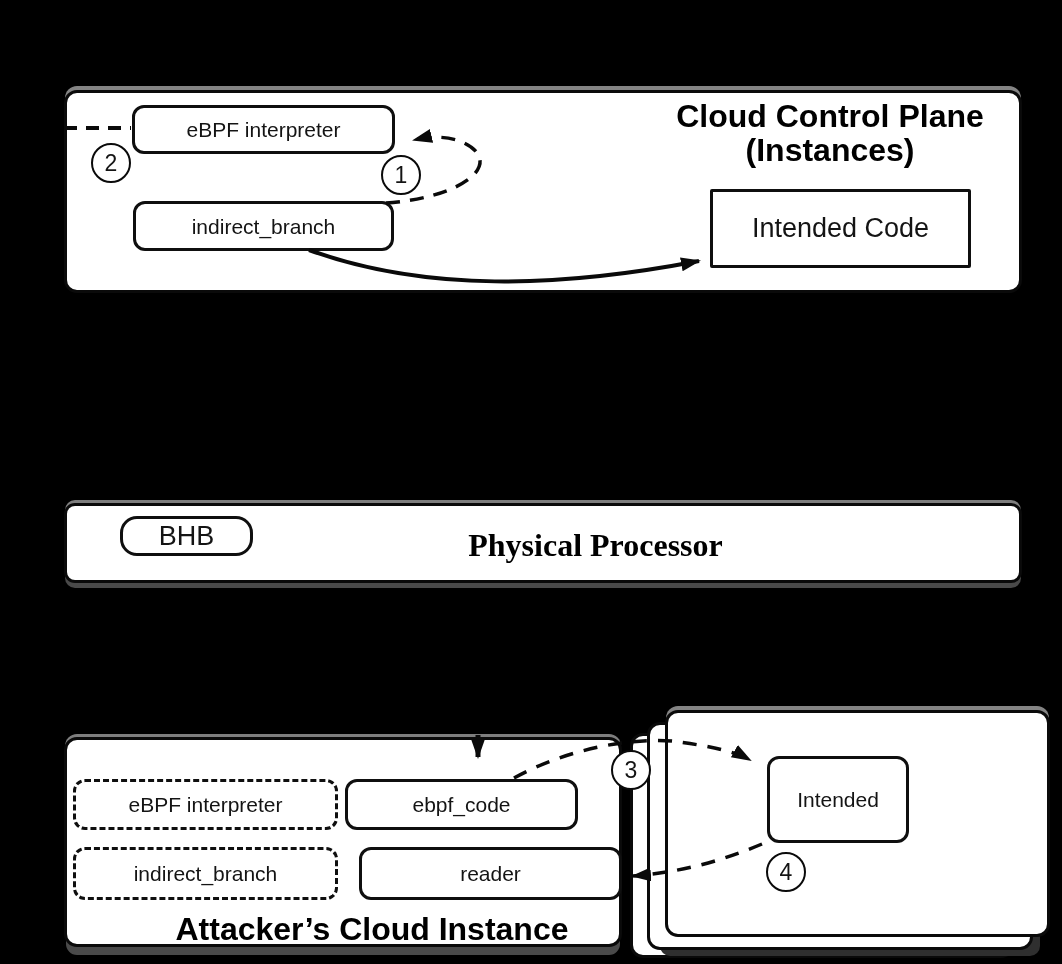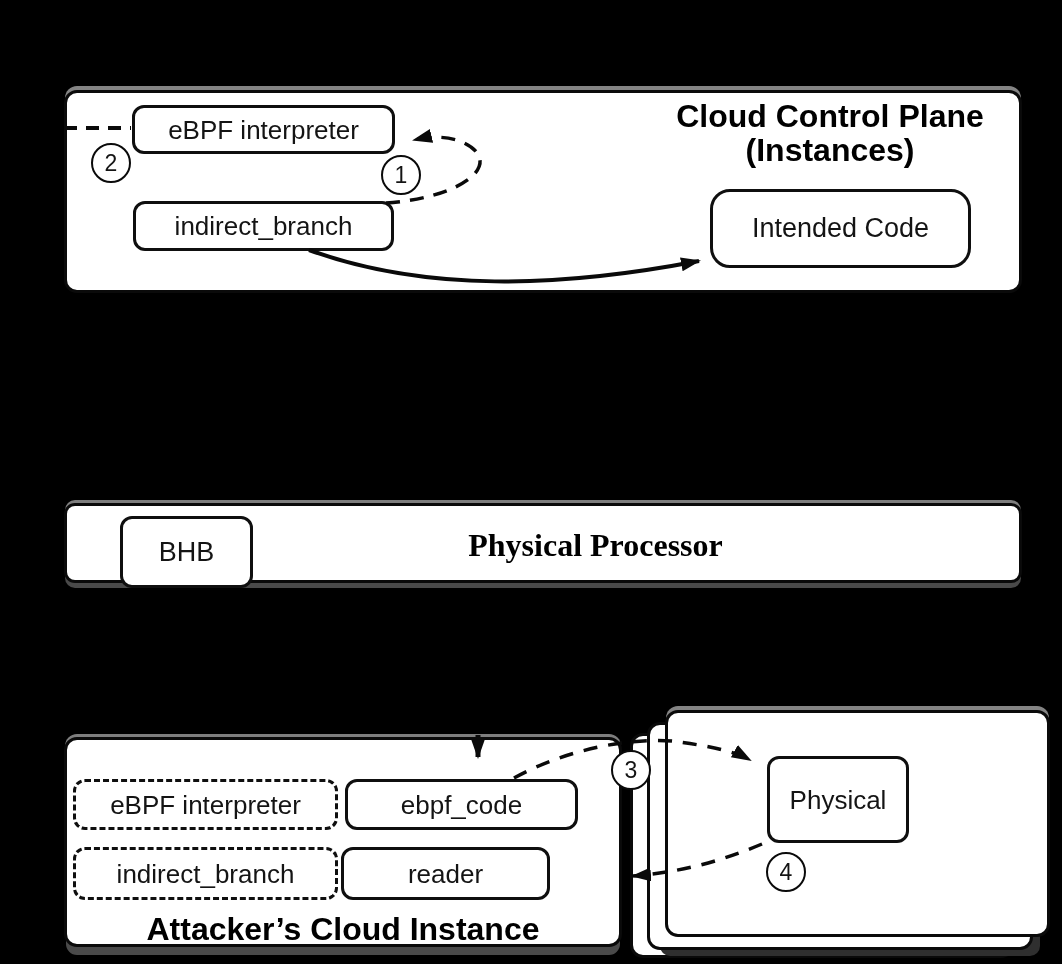--- a/index.html
+++ b/index.html
@@ -12,21 +12,21 @@
     border-radius:13px; box-sizing:border-box;
   }
   .card {
     position:absolute; background:#ffffff; border:3px solid #0a0a0a;
     border-radius:13px; box-sizing:border-box;
   }
   .node {
     position:absolute; background:#ffffff; border:3px solid #0f0f0f;
     border-radius:12px; box-sizing:border-box;
     display:flex; align-items:center; justify-content:center;
-    font-size:26px; line-height:1; color:#141414; white-space:nowrap;
+    font-size:21px; line-height:1; color:#141414; white-space:nowrap;
   }
   .node.dashed { border-style:dashed; }
   .title {
     position:absolute; font-weight:bold; font-size:32px; color:#000;
     text-align:center; line-height:34px; white-space:nowrap;
   }
   .badge {
     position:absolute; width:40px; height:40px; border-radius:50%;
     background:#ffffff; border:2.5px solid #0a0a0a; box-sizing:border-box;
     display:flex; align-items:center; justify-content:center;
@@ -48,43 +48,43 @@
 <div class="stage">
 
   <div class="panel sh-top" style="left:64px; top:90px; width:958px; height:203px;">
     <div class="title" style="left:533px; top:6px; width:460px;">Cloud Control Plane</div>
     <div class="title" style="left:533px; top:40px; width:460px;">(Instances)</div>
 
     <div class="node" style="left:65px; top:12px; width:263px; height:49px;">eBPF interpreter</div>
 
     <div class="node" style="left:66px; top:108px; width:261px; height:50px;">indirect_branch</div>
 
-    <div class="node" style="left:643px; top:96px; width:261px; height:79px; font-size:27px; border-radius:20px;">Intended Code</div>
+    <div class="node" style="left:643px; top:96px; width:261px; height:79px; font-size:27px; border-radius:2px;">Intended Code</div>
 
     <div class="badge" style="left:24px; top:50px;">2</div>
     <div class="badge" style="left:314px; top:62px;">1</div>
   </div>
 
   <div class="panel sh-both" style="left:64px; top:503px; width:958px; height:80px; border-radius:11px;">
     <div class="title" style="left:8px; width:1041px; top:22px;font-family:Liberation Serif, serif;">Physical Processor</div>
-    <div class="node" style="left:53px; top:10px; width:133px; height:72px; font-size:27px;">BHB</div>
+    <div class="node" style="left:53px; top:10px; width:133px; height:40px; font-size:27px;border-radius:17px;">BHB</div>
   </div>
 
   <div class="panel sh-attack" style="left:64px; top:737px; width:558px; height:210px;">
     <div class="node dashed" style="left:6px; top:39px; width:265px; height:51px;">eBPF interpreter</div>
     <div class="node" style="left:278px; top:39px; width:233px; height:51px;">ebpf_code</div>
     <div class="node dashed" style="left:6px; top:107px; width:265px; height:53px;">indirect_branch</div>
-    <div class="node" style="left:274px; top:107px; width:209px; height:53px;">reader</div>
-    <div class="title" style="left:0; width:552px; top:172px;">Attacker’s Cloud Instance</div>
+    <div class="node" style="left:292px; top:107px; width:263px; height:53px;">reader</div>
+    <div class="title" style="left:0; width:552px; top:172px;padding-left:29px;">Attacker’s Cloud Instance</div>
   </div>
 
   <div class="card" style="left:630px; top:733px; width:384px; height:225px;"></div>
   <div class="card sh-mid" style="left:647px; top:722px; width:386px; height:228px;"></div>
   <div class="card sh-top" style="left:665px; top:710px; width:385px; height:227px;">
-    <div class="node" style="left:99px; top:43px; width:142px; height:87px;">Physical</div>
+    <div class="node" style="left:99px; top:43px; width:142px; height:87px;">Intended</div>
     <div class="badge" style="left:98px; top:139px;">4</div>
   </div>
 
   <div class="badge" style="left:611px; top:750px;">3</div>
 
   <svg class="overlay" viewBox="0 0 1062 964" xmlns="http://www.w3.org/2000/svg">
     <defs>
       <marker id="ah" markerUnits="userSpaceOnUse" markerWidth="26" markerHeight="20" refX="18" refY="7" orient="auto">
         <path d="M0,0 L20,7 L0,14 z" fill="#0a0a0a"></path>
       </marker>

